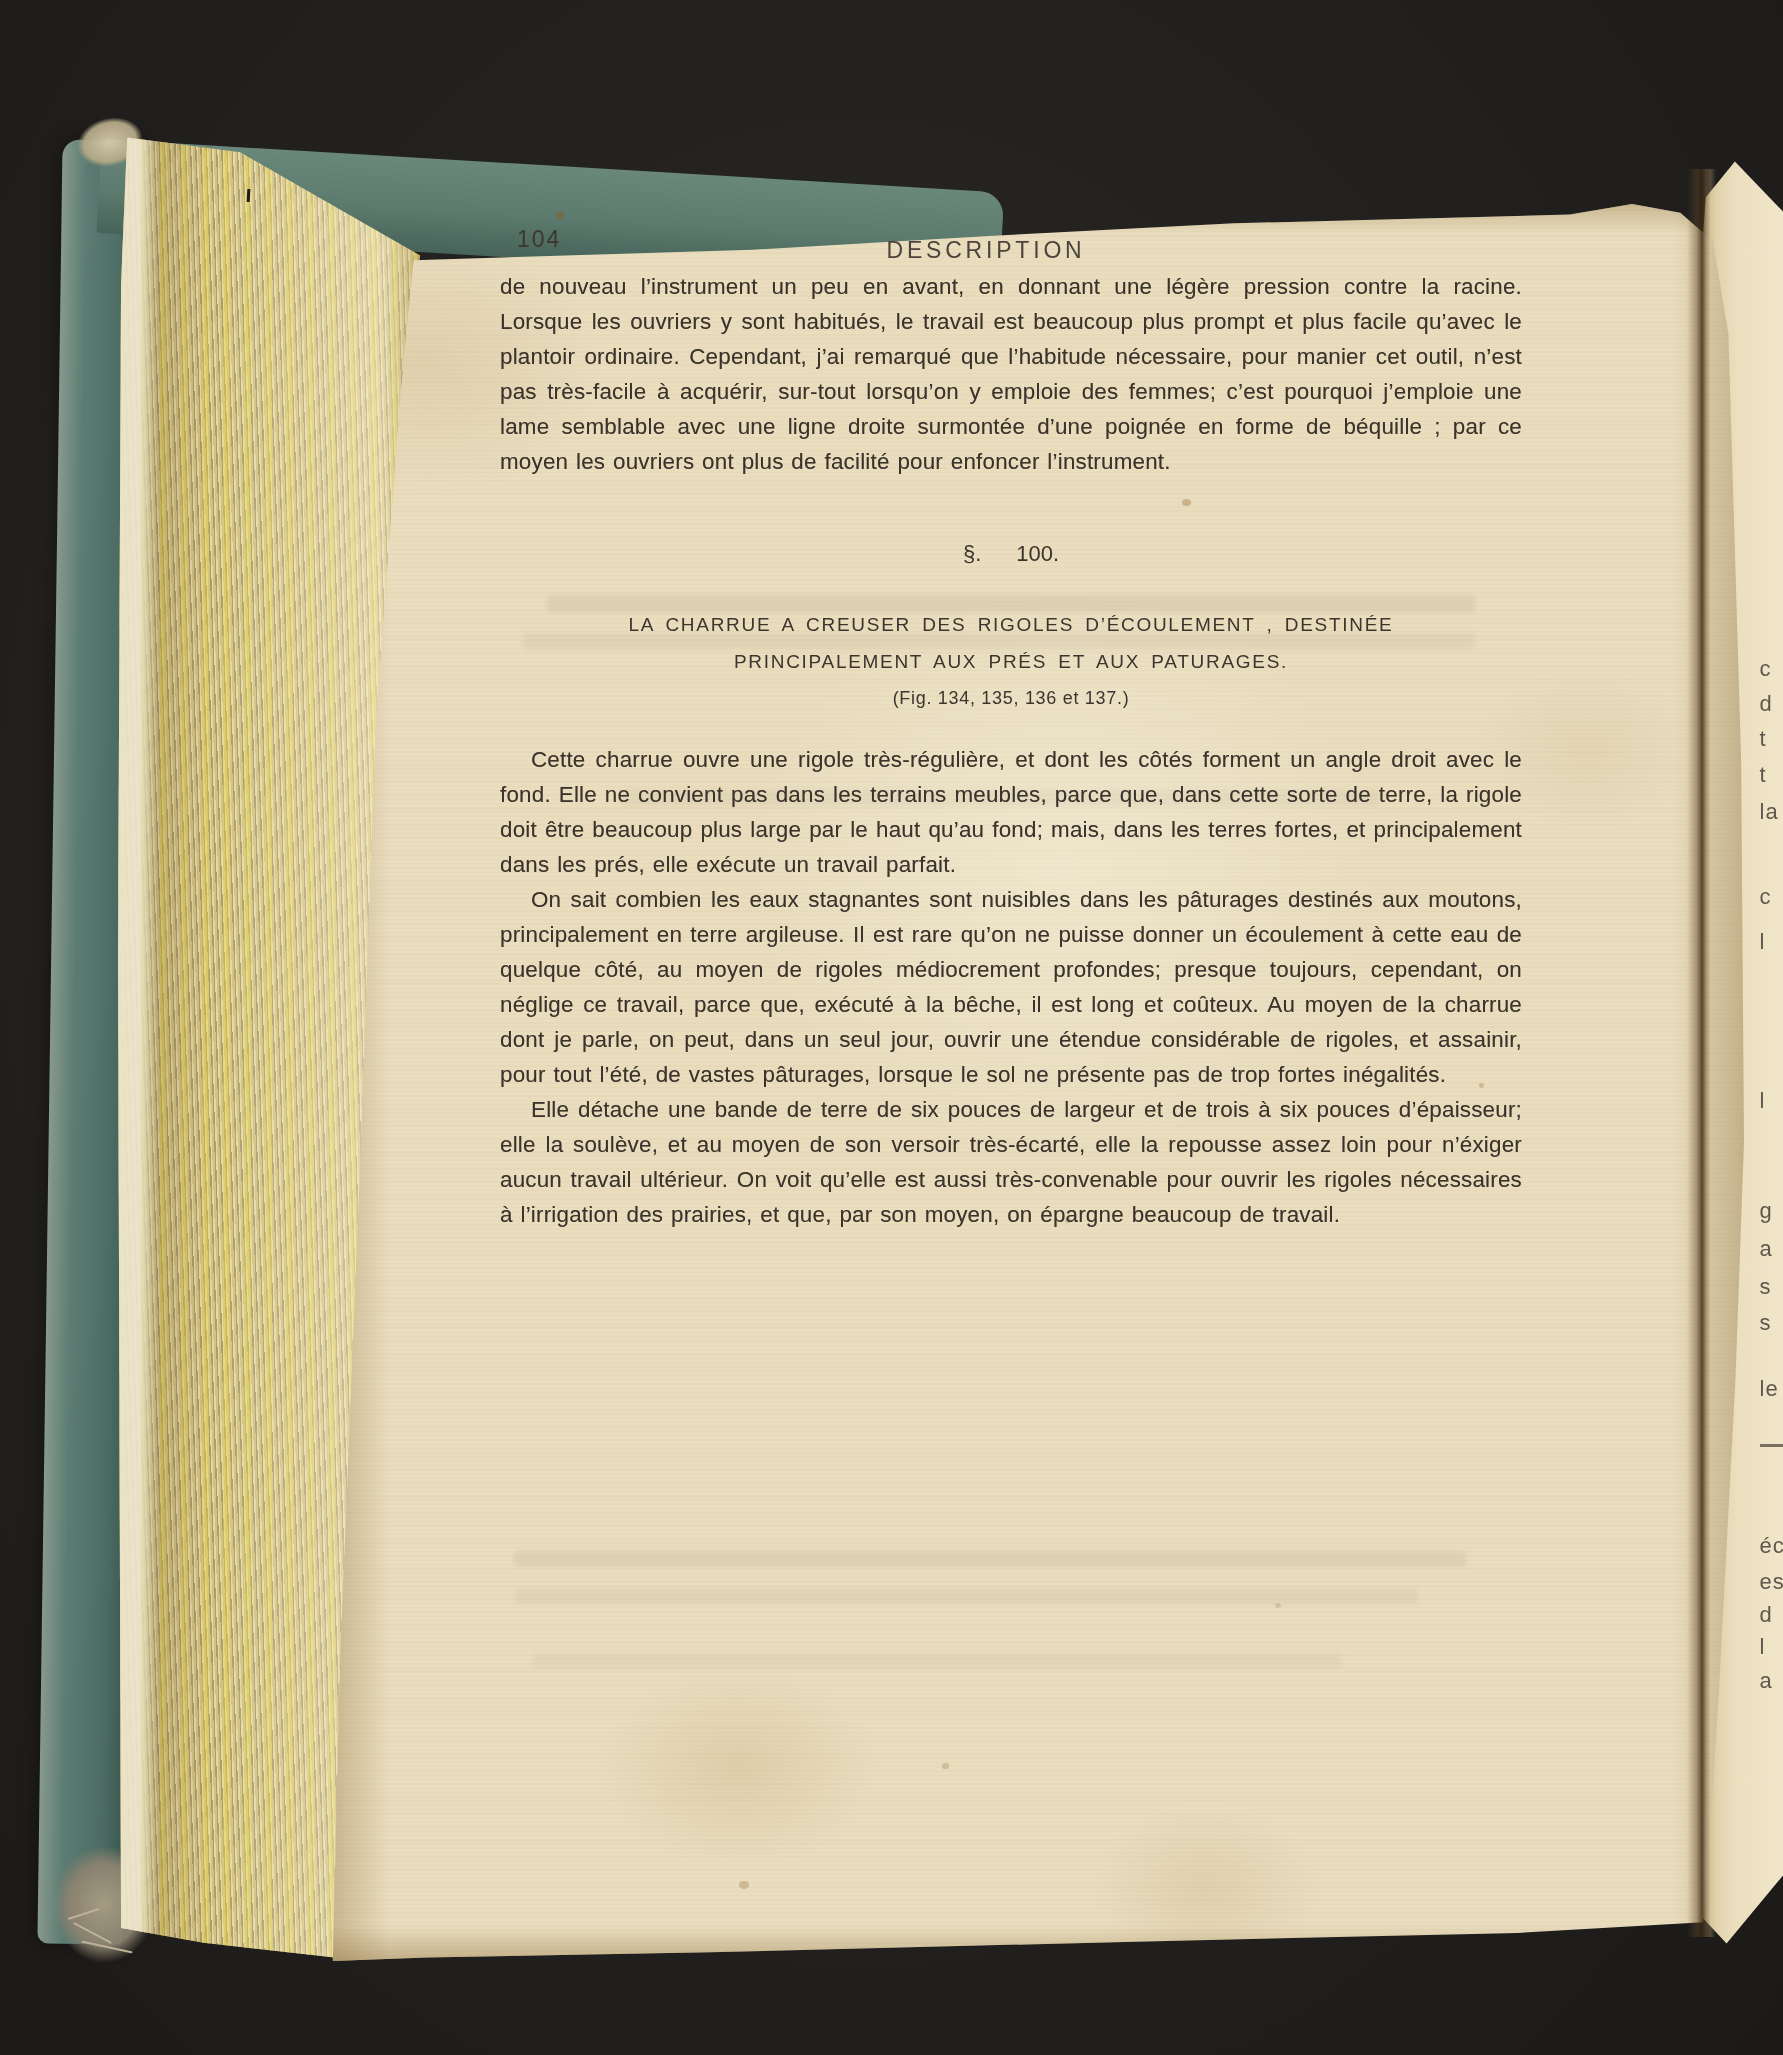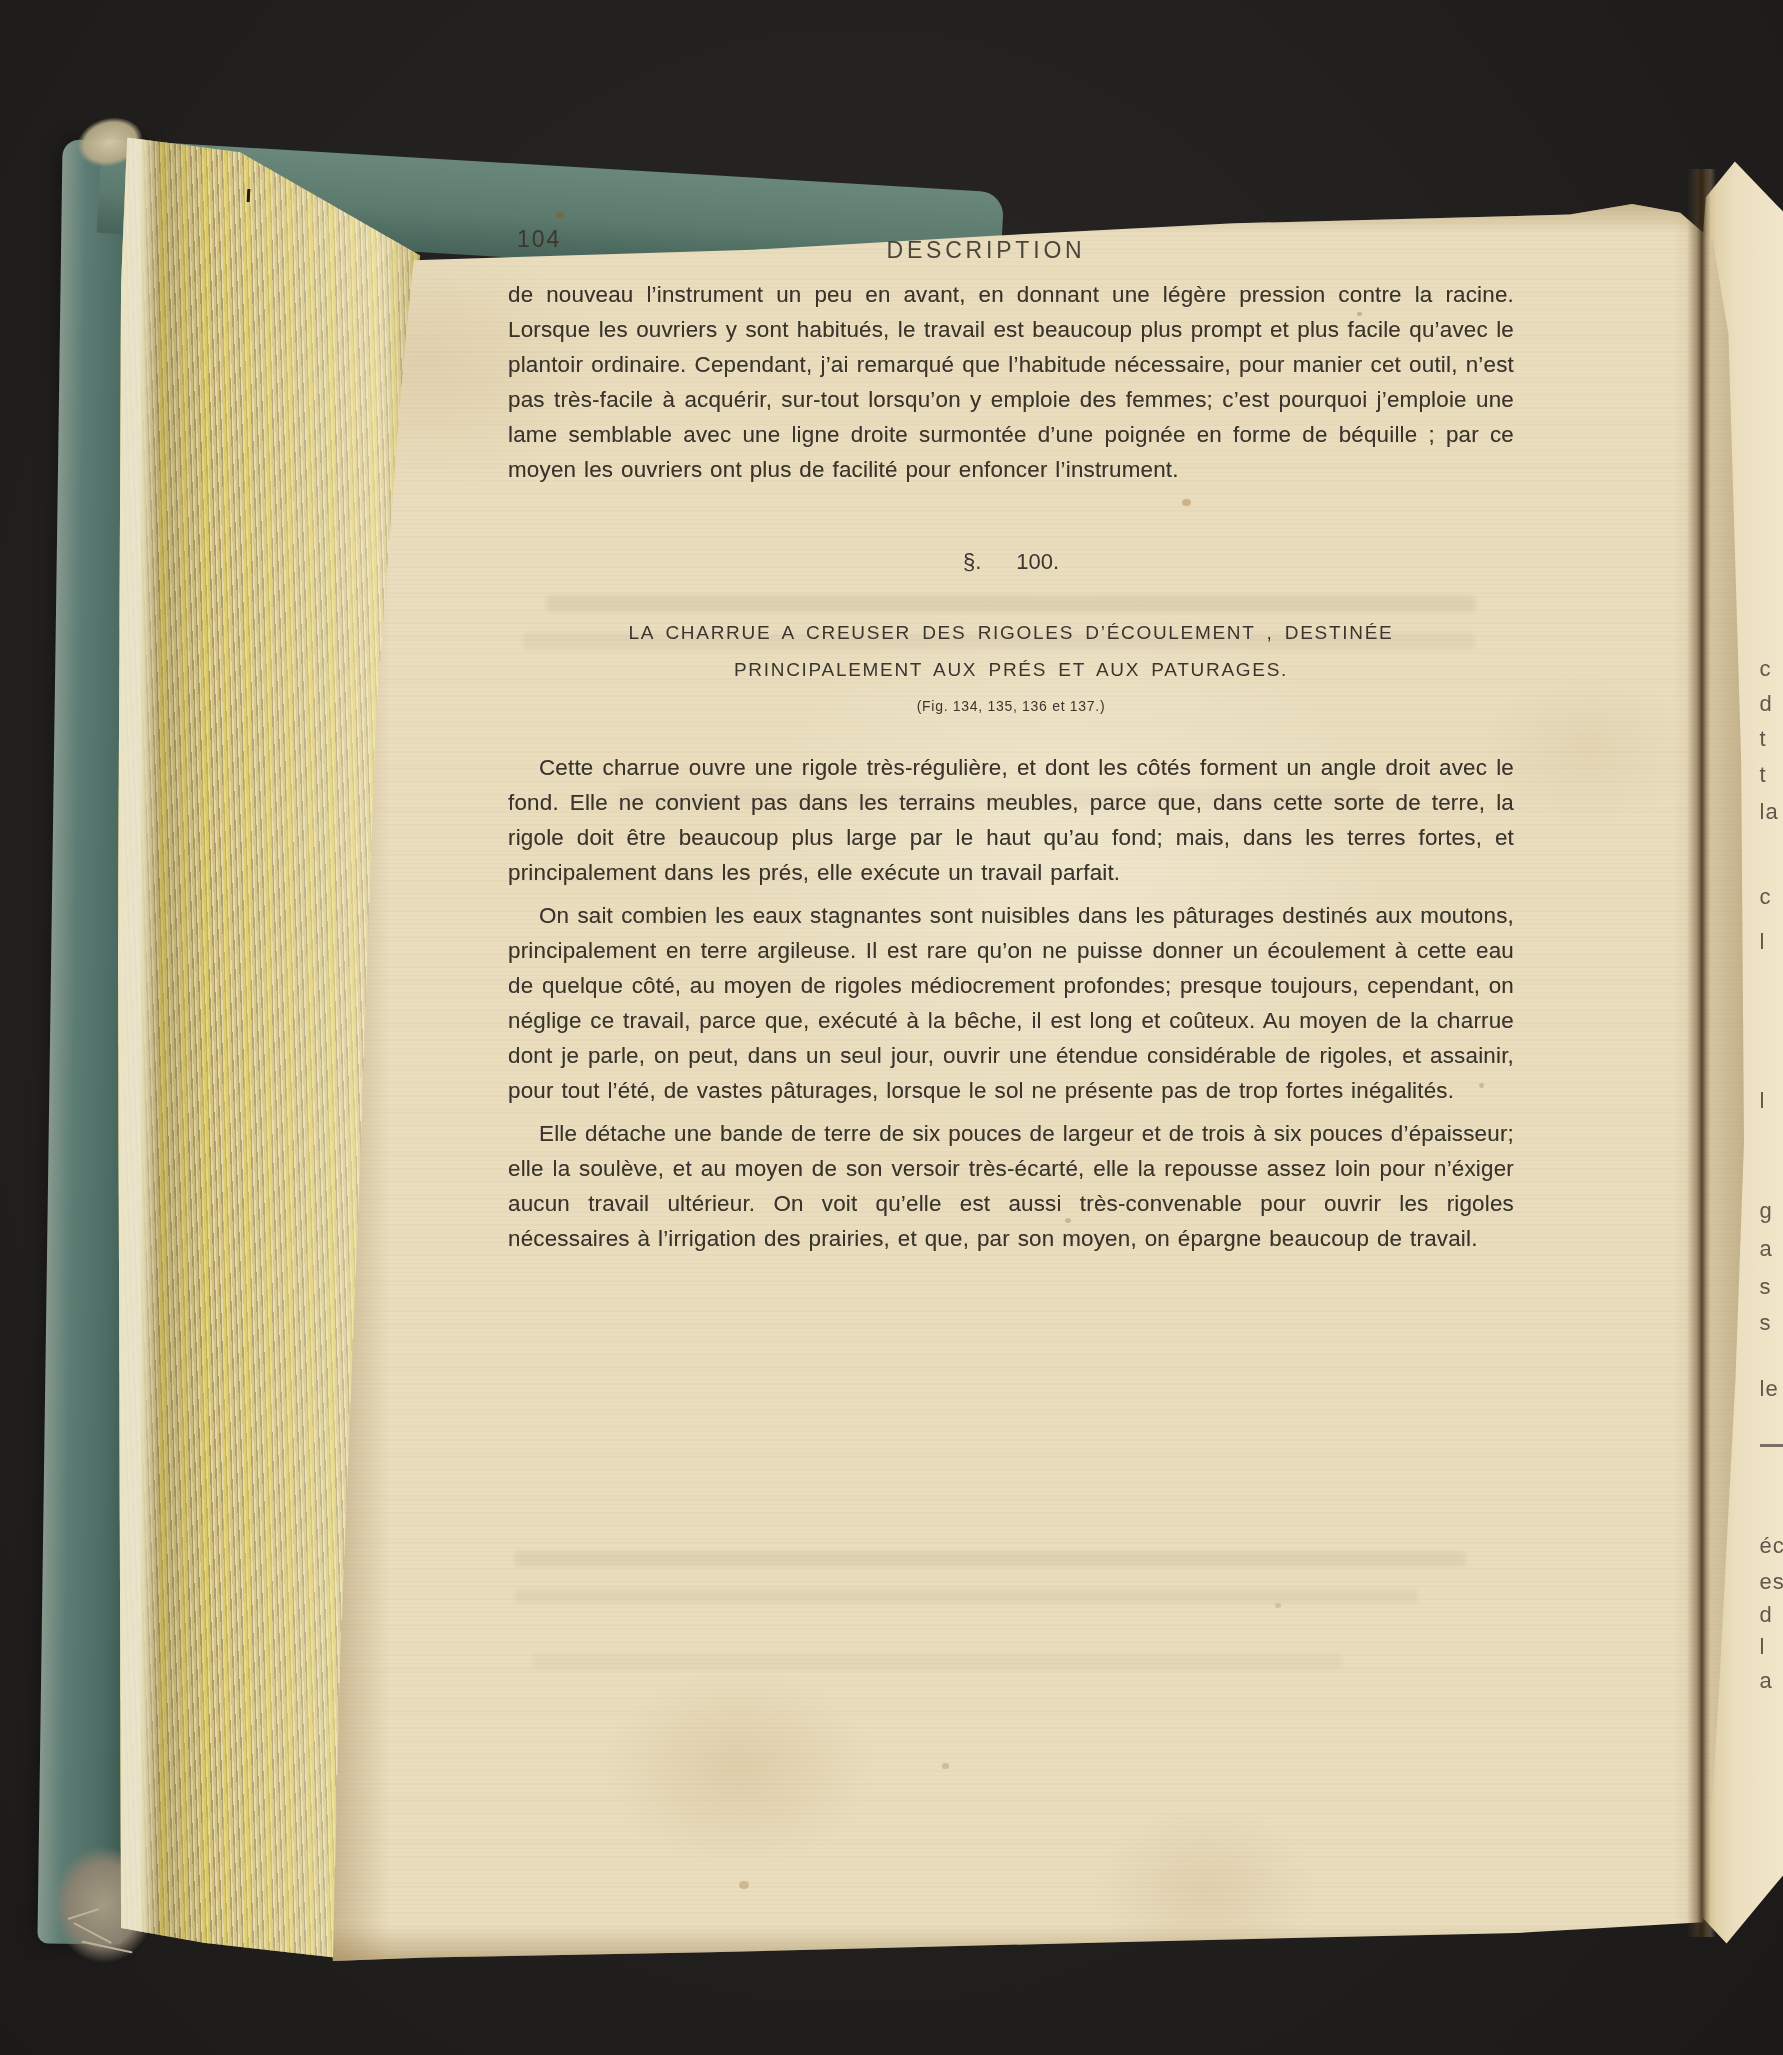--- a/index.html
+++ b/index.html
@@ -92,31 +92,31 @@
   .edge-rule{position:absolute;right:0;top:1444px;width:23px;height:2.9px;background:#5b5348;opacity:.8;z-index:6;}
   
   .folio-row{position:absolute;left:500px;top:223px;width:1022px;height:43px;z-index:5;color:#3d362f;}
   .folio-number{position:absolute;left:17px;top:2.9px;font-size:23px;letter-spacing:1.9px;}
   .running-header{
     position:absolute;left:0;top:14px;width:100%;text-align:center;transform:translateX(-25px);
     font-size:23px;letter-spacing:3.8px;color:#4b443b;word-spacing:1.9px;
   }
   .text-block{position:absolute;left:500px;top:269px;width:1022px;z-index:5;color:#3a332c;}
   .para{
-    font-size:22.4px;line-height:35px;text-align:justify;text-indent:31px;margin:8px;
+    font-size:22.4px;line-height:35px;text-align:justify;text-indent:31px;margin:0;
     word-spacing:1.4px;letter-spacing:0.2px;text-shadow:0 0 0.5px rgba(58,48,40,.35);
   }
   .para.continued{text-indent:0;}
   .para.p2{margin-top:26px;}
   .section-row{margin-top:62px;display:flex;justify-content:center;gap:35px;font-size:22px;color:#3c352e;}
   .heading-1{margin-top:39px;}
   .heading-1,.heading-2{
     text-align:center;font-size:19px;line-height:37px;letter-spacing:1.7px;word-spacing:4.3px;color:#3c352e;
   }
-  .fig-line{text-align:center;font-size:14px;line-height:36px;letter-spacing:0.7px;color:#3c352e;}
+  .fig-line{text-align:center;font-size:18px;line-height:36px;letter-spacing:0.7px;color:#3c352e;}
   
   .ghost{position:absolute;height:16px;background:rgba(118,102,80,.10);filter:blur(1.9px);border-radius:3.8px;z-index:4;}
   .spot{position:absolute;border-radius:50%;filter:blur(0.5px);z-index:4;}
 </style>
 </head>
 <body>
 
 <div id="stage">
 
   <div class="cover-left"></div>

